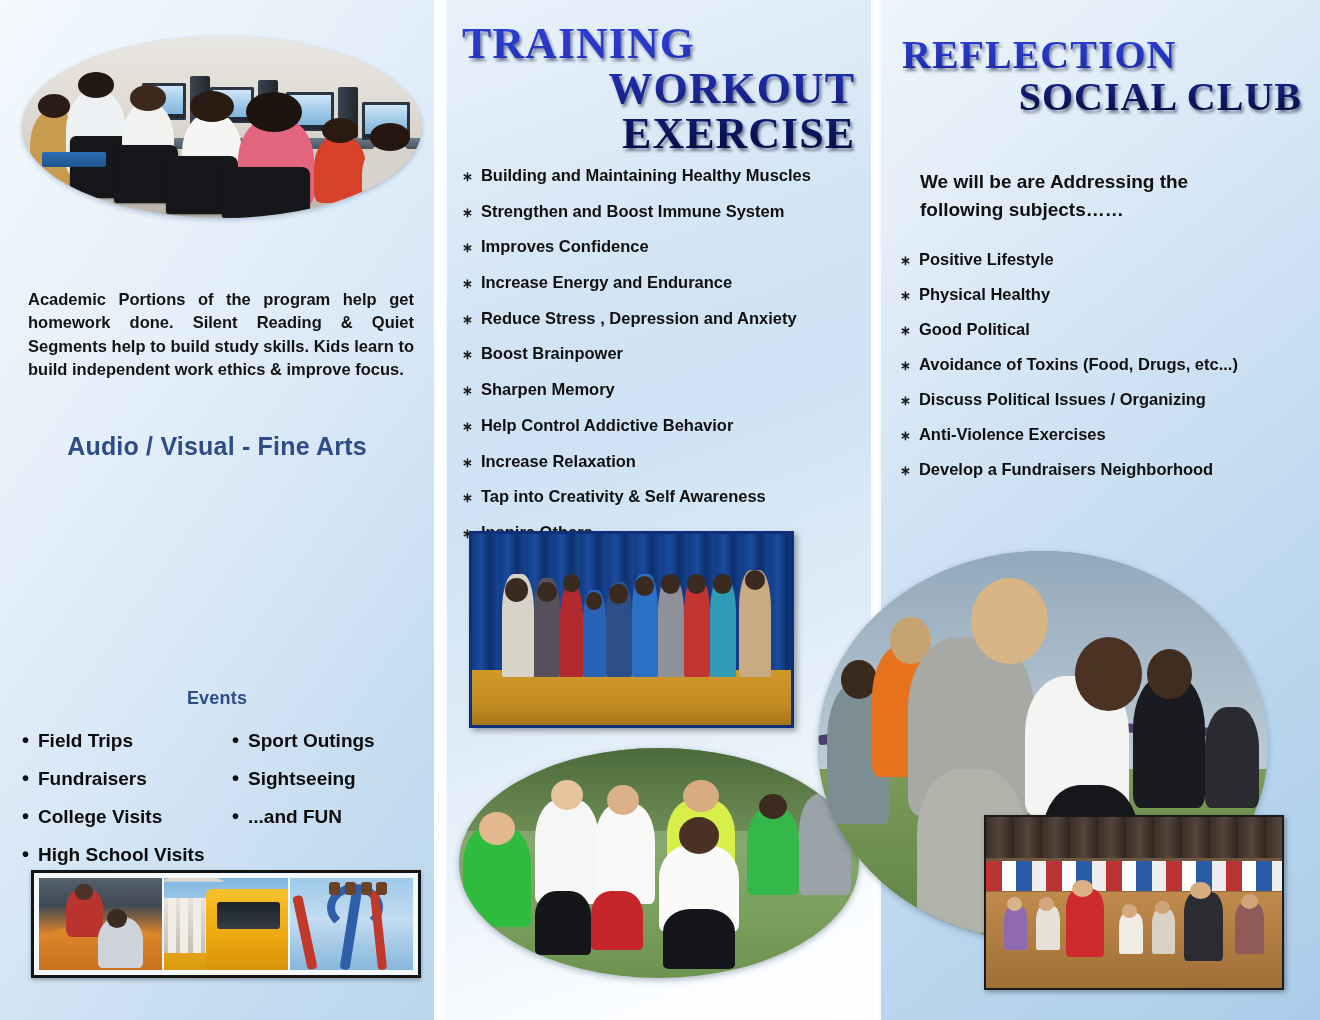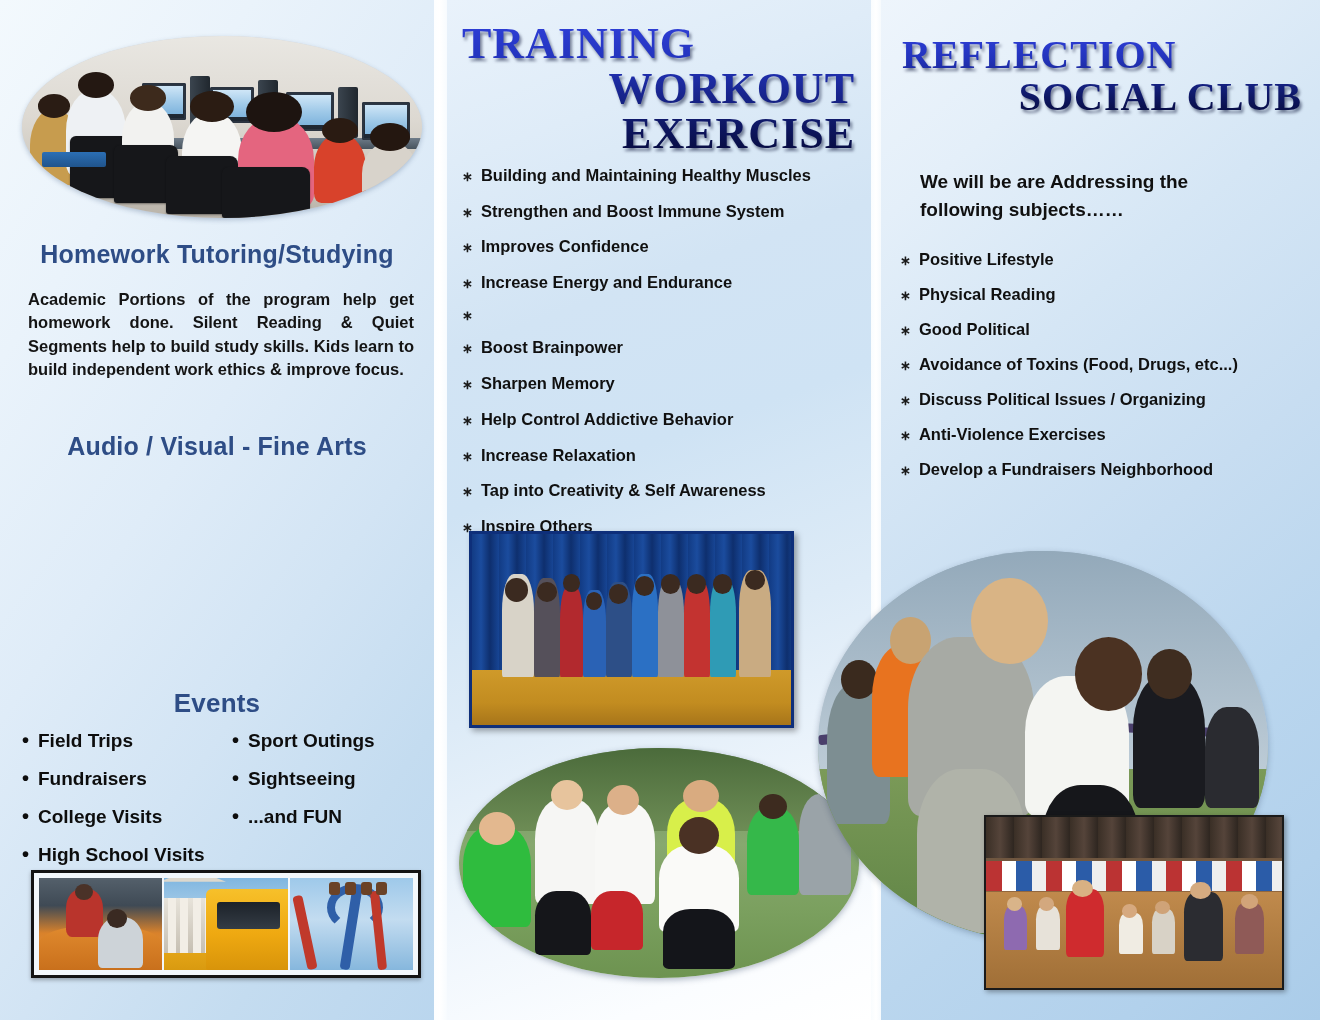--- a/index.html
+++ b/index.html
@@ -113,21 +113,21 @@
   }
   #title-audio {
     position: absolute; left: 0; top: 432px; width: 434px;
     text-align: center; font-size: 25px;
   }
   #para-audio {
     position: absolute; left: 28px; top: 482px; width: 386px;
   }
   #title-events {
     position: absolute; left: 0; top: 688px; width: 434px;
-    text-align: center; font-size: 26px;
+    text-align: center; font-size: 18px;
   }
   #events-cols {
     position: absolute; left: 22px; top: 730px; width: 410px;
     display: flex;
   }
   #events-left { width: 210px; }
   #events-right { width: 195px; }
   .ev-item {
     display: flex; align-items: baseline;
     font-size: 19px; font-weight: bold; color: #0d0d0d;
@@ -332,21 +332,20 @@
     <div class="lab-kid" style="left:54%;top:44%;width:19%;height:50%;background:#e4657f;"></div>
     <div class="lab-head" style="left:56%;top:31%;width:14%;height:22%;background:#1d1410;"></div>
     <div class="lab-chair" style="left:50%;top:72%;width:22%;height:28%;"></div>
     <div class="lab-kid" style="left:73%;top:54%;width:13%;height:38%;background:#d8422b;"></div>
     <div class="lab-head" style="left:75%;top:45%;width:9%;height:14%;background:#2a1b12;"></div>
     <div class="lab-kid" style="left:85%;top:58%;width:14%;height:36%;background:#d8d3cb;"></div>
     <div class="lab-head" style="left:87%;top:48%;width:10%;height:15%;background:#241710;"></div>
     <div class="lab-desk" style="left:5%;top:64%;width:16%;height:8%;background:linear-gradient(to bottom,#2b6fb5,#20548c);"></div>
   </div>
 
-  <h2 id="title-homework" class="heading-blue">Homework Tutoring/Studying</h2>
 
   <p id="para-homework" class="body-text">Academic Portions of the program help get homework done. Silent Reading &amp; Quiet   Segments help to build study skills. Kids learn  to build independent work    ethics &amp; improve focus.</p>
 
   <h2 id="title-audio" class="heading-blue">Audio / Visual - Fine Arts</h2>
 
 
   <h2 id="title-events" class="heading-blue">Events</h2>
 
   <div id="events-cols">
     <div id="events-left">
@@ -433,20 +432,21 @@
     <div class="bullet-row">
       <span class="ast">∗</span>
       <span>Improves Confidence</span>
     </div>
     <div class="bullet-row">
       <span class="ast">∗</span>
       <span>Increase Energy and Endurance</span>
     </div>
     <div class="bullet-row">
       <span class="ast">∗</span>
+      <span>Reduce Stress , Depression and Anxiety</span>
     </div>
     <div class="bullet-row">
       <span class="ast">∗</span>
       <span>Boost Brainpower</span>
     </div>
     <div class="bullet-row">
       <span class="ast">∗</span>
       <span>Sharpen Memory</span>
     </div>
     <div class="bullet-row">
@@ -519,21 +519,21 @@
 
   <p id="intro-reflection">We will be are Addressing the following subjects……</p>
 
   <div id="list-reflection">
     <div class="bullet-row">
       <span class="ast">∗</span>
       <span>Positive Lifestyle</span>
     </div>
     <div class="bullet-row">
       <span class="ast">∗</span>
-      <span>Physical Reading</span>
+      <span>Physical Healthy</span>
     </div>
     <div class="bullet-row">
       <span class="ast">∗</span>
       <span>Good Political</span>
     </div>
     <div class="bullet-row">
       <span class="ast">∗</span>
       <span>Avoidance of Toxins (Food, Drugs, etc...)</span>
     </div>
     <div class="bullet-row">

